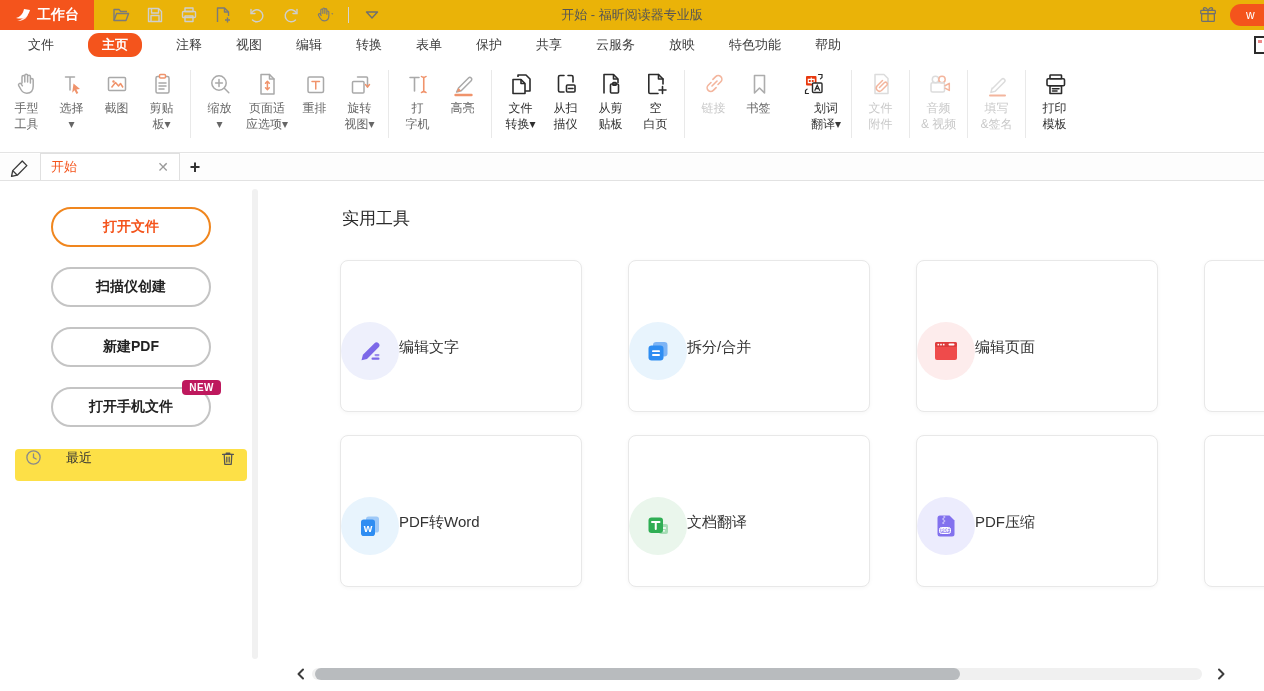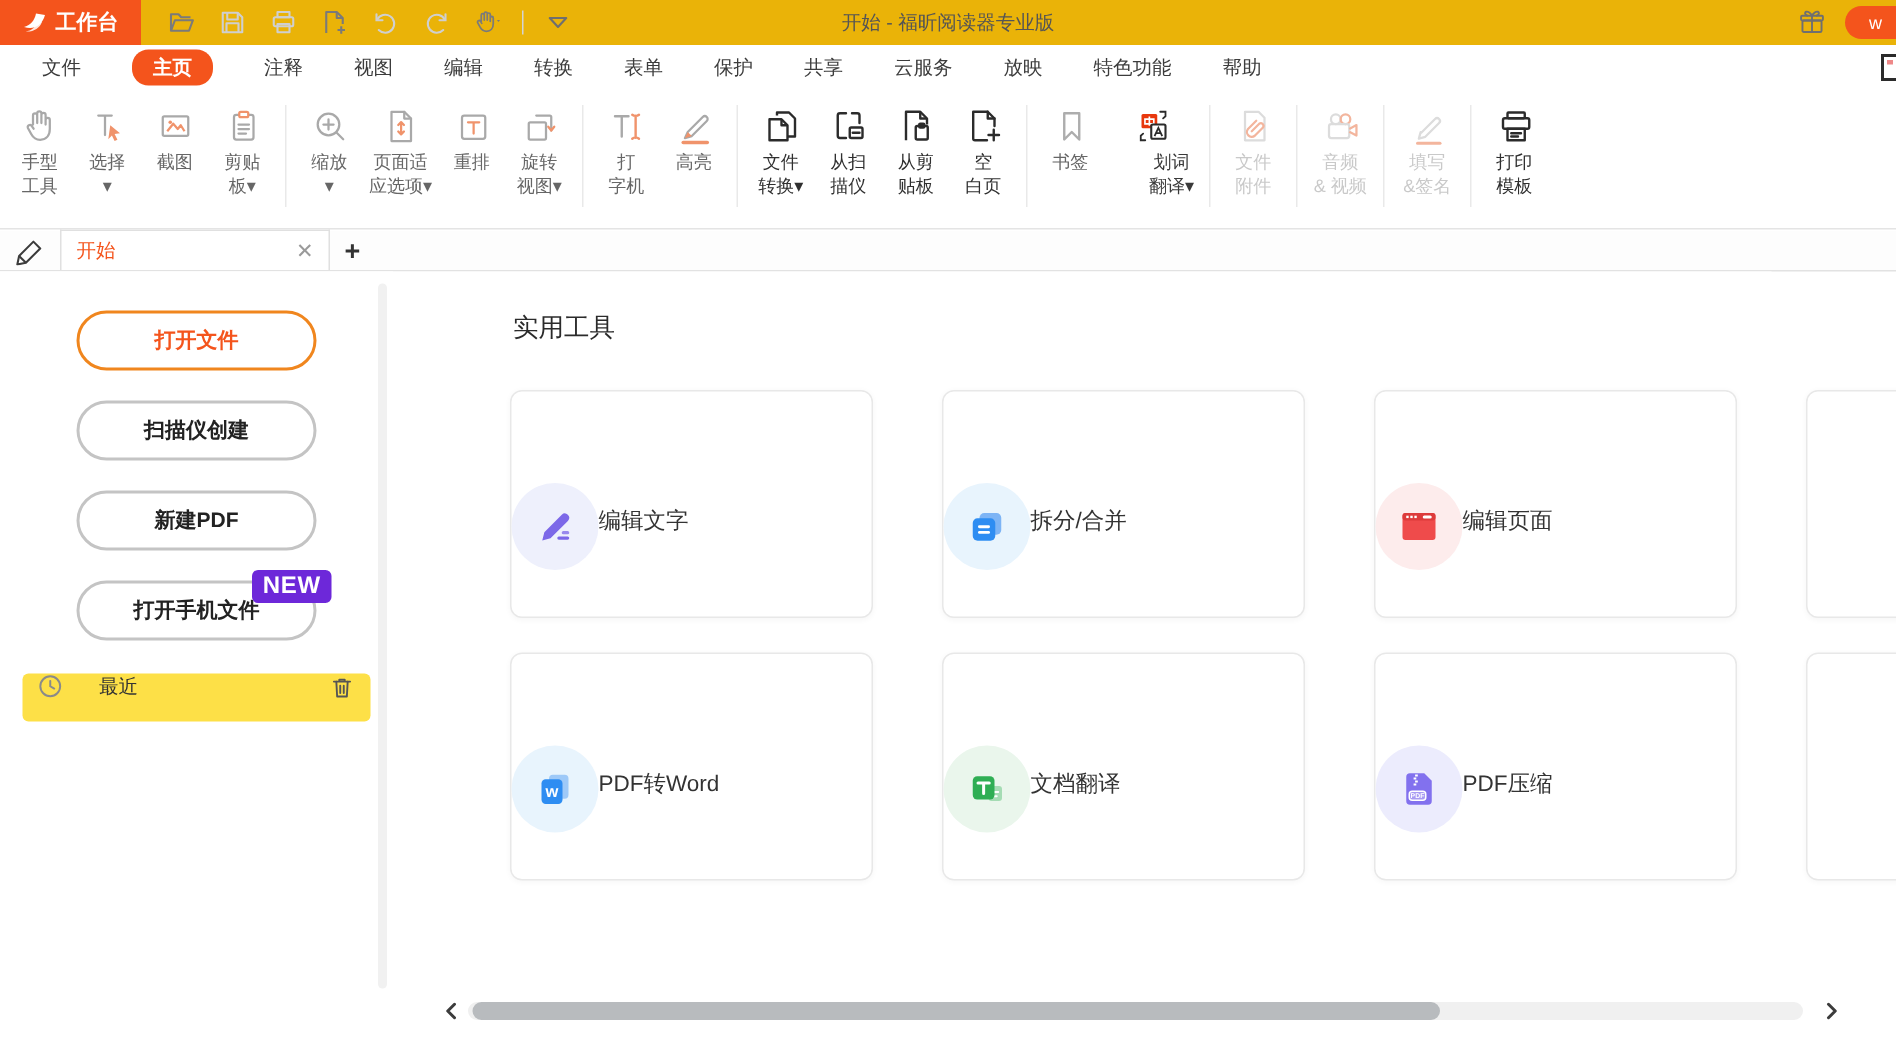--- a/index.html
+++ b/index.html
@@ -29,34 +29,34 @@
   .tb-ico { height:32px; display:flex; align-items:center; justify-content:center; }
   .tb-l { font-size:12px; line-height:16px; color:#666; white-space:nowrap; }
   .tb-btn.dark .tb-l { color:#2f2f2f; }
   .tb-btn.disabled .tb-l { color:#c9c9c9; }
   .tb-btn.colorful .tb-l { color:#3a3a3a;margin-left:26px; }
   .tb-sep { width:1px; background:#e9e9e9; margin:10px 6px 14px; }
 
   
   #tabbar { position:absolute; left:0; top:154px; width:1264px; height:27px; background:#fdfdfd; border-bottom:1px solid #e2e2e2; display:flex; align-items:flex-end; }
   .tab-pen { width:40px; height:26px; display:flex; align-items:center; justify-content:center; }
-  .tab { width:180px; height:27px; background:#fff; border:1px solid #e0e0e0; border-bottom:none; display:flex; align-items:center; padding:0 10px; }
+  .tab { width:140px; height:27px; background:#fff; border:1px solid #e0e0e0; border-bottom:none; display:flex; align-items:center; padding:0 10px; }
   .tab-label { color:#f4541c; font-size:13px; flex:1; }
   .tab-close { color:#9a9a9a; font-size:14px; cursor:default; }
   .tab-new { width:30px; height:26px; display:flex; align-items:center; justify-content:center; color:#333; font-size:18px; font-weight:bold; }
 
   
   #content { position:absolute; left:0; top:181px; width:1181px; height:510px; background:#fff; }
 
   
   #sidebar { position:absolute; left:0; top:0; width:262px; height:510px; background:#fff; padding-top:26px; }
   .side-scroll { position:absolute; right:4px; top:8px; width:6px; height:470px; background:#f1f1f1; border-radius:3px; }
   .side-btn { width:160px; height:40px; margin:0 auto 20px; border-radius:20px; border:2px solid #c4c4c4; background:#fff; display:flex; align-items:center; justify-content:center; font-size:14px; font-weight:bold; color:#222; position:relative; cursor:pointer; }
   .side-btn.primary { border-color:#f0861e; color:#f4541c; }
-  .badge { position:absolute; top:-9px; right:-12px; background:#6d28d9; color:#fff; font-size:16px; font-weight:bold; padding:2px 7px; border-radius:4px; letter-spacing:.5px; }
+  .badge { position:absolute; top:-9px; right:-12px; background:#be185d; color:#fff; font-size:10px; font-weight:bold; padding:2px 7px; border-radius:4px; letter-spacing:.5px; }
   .recent-row { width:232px; height:32px; margin:22px auto 0; background:#fde047; border-radius:4px; display:flex; padding:0 10px; gap:24px; }
   .recent-label { font-size:13px; color:#333; flex:1; }
 
   
   #main { position:absolute; left:262px; top:0; width:1002px; height:510px; overflow:hidden; }
   .main-heading { position:absolute; left:80px; top:26px; font-size:17px; font-weight:500; color:#2b2b2b; }
   .cards { position:absolute; left:78px; top:79px; width:1400px; display:grid; grid-template-columns:repeat(4,242px); grid-auto-rows:152px; column-gap:46px; row-gap:23px; }
   .card { background:#fff; border:1px solid #e8e8e8; border-radius:8px; box-shadow:0 1px 4px rgba(0,0,0,.04); display:flex; align-items:center; cursor:pointer; }
   .card-circle { width:58px; height:58px; border-radius:50%; margin-top:30px; display:flex; align-items:center; justify-content:center; }
   .card-label { margin-top:22px; font-size:15px; color:#333; }
@@ -336,20 +336,31 @@
           <path d="M16.5 4.5 V9 h4.5"></path>
           <path d="M20.5 16.5 v7 M17 20 h7"></path>
         </svg>
     </span>
     <span class="tb-l">空</span>
     <span class="tb-l">白页</span>
   </div>
 
   <div class="tb-sep"></div>
 
+  <div class="tb-btn disabled">
+    <span class="tb-ico">
+      <svg width="28" height="28" viewBox="0 0 28 28" fill="none" stroke="#f3b59d" stroke-width="1.6" stroke-linecap="round">
+          <path d="M12 16 l5 -5"></path>
+          <path d="M11 12.5 l-2.8 2.8 a3.6 3.6 0 0 0 5.1 5.1 l2.8 -2.8"></path>
+          <path d="M18 14.5 l2.8 -2.8 a3.6 3.6 0 0 0 -5.1 -5.1 l-2.8 2.8"></path>
+        </svg>
+    </span>
+    <span class="tb-l">链接</span>
+    <span class="tb-l"></span>
+  </div>
 
   <div class="tb-btn">
     <span class="tb-ico">
       <svg width="28" height="28" viewBox="0 0 28 28" fill="none" stroke="#adadad" stroke-width="1.6" stroke-linejoin="round">
           <path d="M9.5 5.5 h10 v17.5 l-5 -5 -5 5 z"></path>
         </svg>
     </span>
     <span class="tb-l">书签</span>
     <span class="tb-l"></span>
   </div>

